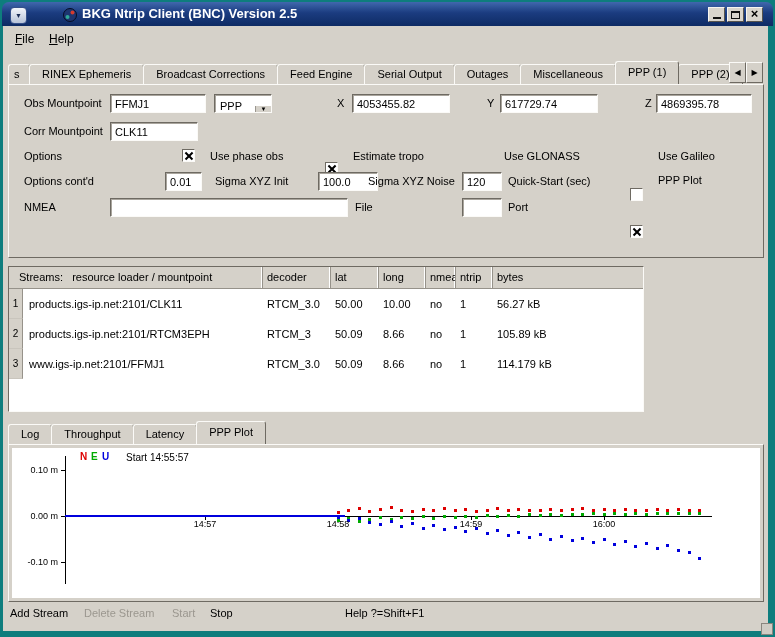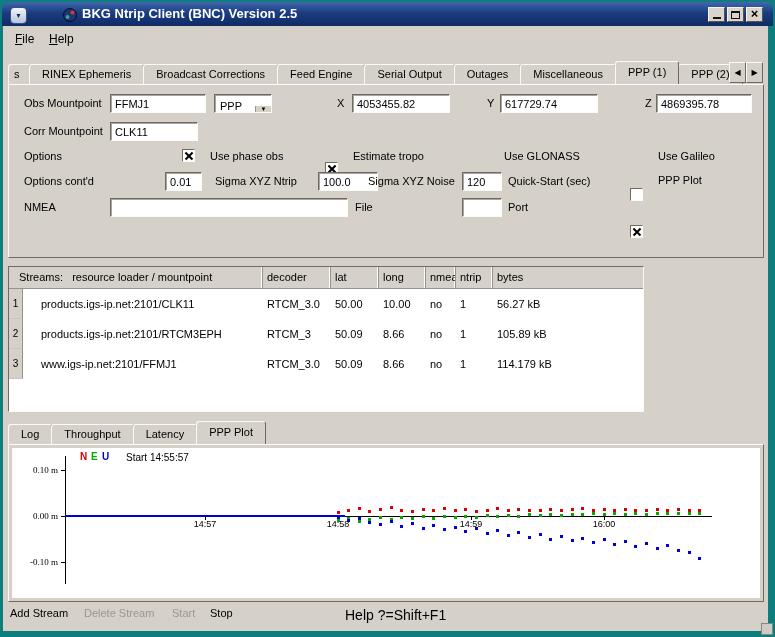--- a/index.html
+++ b/index.html
@@ -64,33 +64,33 @@
   .thead { display:grid; grid-template-columns:254px 68px 48px 47px 30px 37px 1fr; height:22px;
            background:#d5d1c9; border-bottom:1px solid #96928a; }
   .th { font-size:11px; line-height:21px; padding-left:4px; border-right:1px solid #96928a;
         box-shadow:inset -1px 0 0 #fff; white-space:pre; overflow:hidden; }
   .th.first { padding-left:10px; }
   .th.last { border-right:none; box-shadow:none; }
   .trow { display:grid; grid-template-columns:14px 240px 68px 48px 47px 30px 37px 1fr; height:30px; }
   .rownum { background:#d5d1c9; border-right:1px solid #96928a; border-bottom:1px solid #c9c5bd;
             font-size:10px; display:flex; align-items:center; justify-content:center; }
   .td { font-size:11px; display:flex; align-items:center; padding-left:4px; white-space:nowrap; overflow:hidden; }
-  .td.mp { padding-left:18px; }
+  .td.mp { padding-left:6px; }
 
   
   .plot-white { background:#fff; }
   .plot-label { font-size:9px; white-space:nowrap; }
   .legend-item { font-size:10px; font-weight:bold; }
-  .ytick { width:40px; text-align:right;font-family:Liberation Serif, serif; }
+  .ytick { width:40px; text-align:right; }
   .xtick { width:34px; text-align:center; }
 
   
   .flat-btn { font-size:11px; white-space:nowrap; }
   .flat-btn:not(.enabled) { color:#9b978f; }
-  .help-label { font-size:14px; white-space:nowrap; }
+  .help-label { font-size:11px; white-space:nowrap; }
   .grip { width:12px; height:12px; background:#cfccc4; border:1px solid #8a867e; }
 </style>
 </head>
 <body>
 
 <div class="window">
 
   <div class="abs titlebar">
     <div class="abs menu-btn">
       <span>▼</span>
@@ -158,21 +158,21 @@
   <div class="abs label" style="left:210px;top:150px">Use phase obs</div>
   <div class="abs checkbox checked" style="left:325px;top:149px"></div>
   <div class="abs label" style="left:353px;top:150px">Estimate tropo</div>
   <div class="abs checkbox checked" style="left:476px;top:149px"></div>
   <div class="abs label" style="left:504px;top:150px">Use GLONASS</div>
   <div class="abs checkbox" style="left:630px;top:149px"></div>
   <div class="abs label" style="left:658px;top:150px">Use Galileo</div>
 
   <div class="abs label" style="left:24px;top:175px">Options cont'd</div>
   <div class="abs field" style="left:165px;top:172px;width:37px">0.01</div>
-  <div class="abs label" style="left:215px;top:175px">Sigma XYZ Ntrip</div>
+  <div class="abs label" style="left:215px;top:175px">Sigma XYZ Init</div>
   <div class="abs field" style="left:318px;top:172px;width:60px">100.0</div>
   <div class="abs label" style="left:368px;top:175px">Sigma XYZ Noise</div>
   <div class="abs field" style="left:462px;top:172px;width:40px">120</div>
   <div class="abs label" style="left:508px;top:175px">Quick-Start (sec)</div>
   <div class="abs checkbox checked" style="left:630px;top:173px"></div>
   <div class="abs label" style="left:658px;top:174px">PPP Plot</div>
 
   <div class="abs label" style="left:24px;top:201px">NMEA</div>
   <div class="abs field" style="left:110px;top:198px;width:238px"></div>
   <div class="abs label" style="left:355px;top:201px">File</div>

